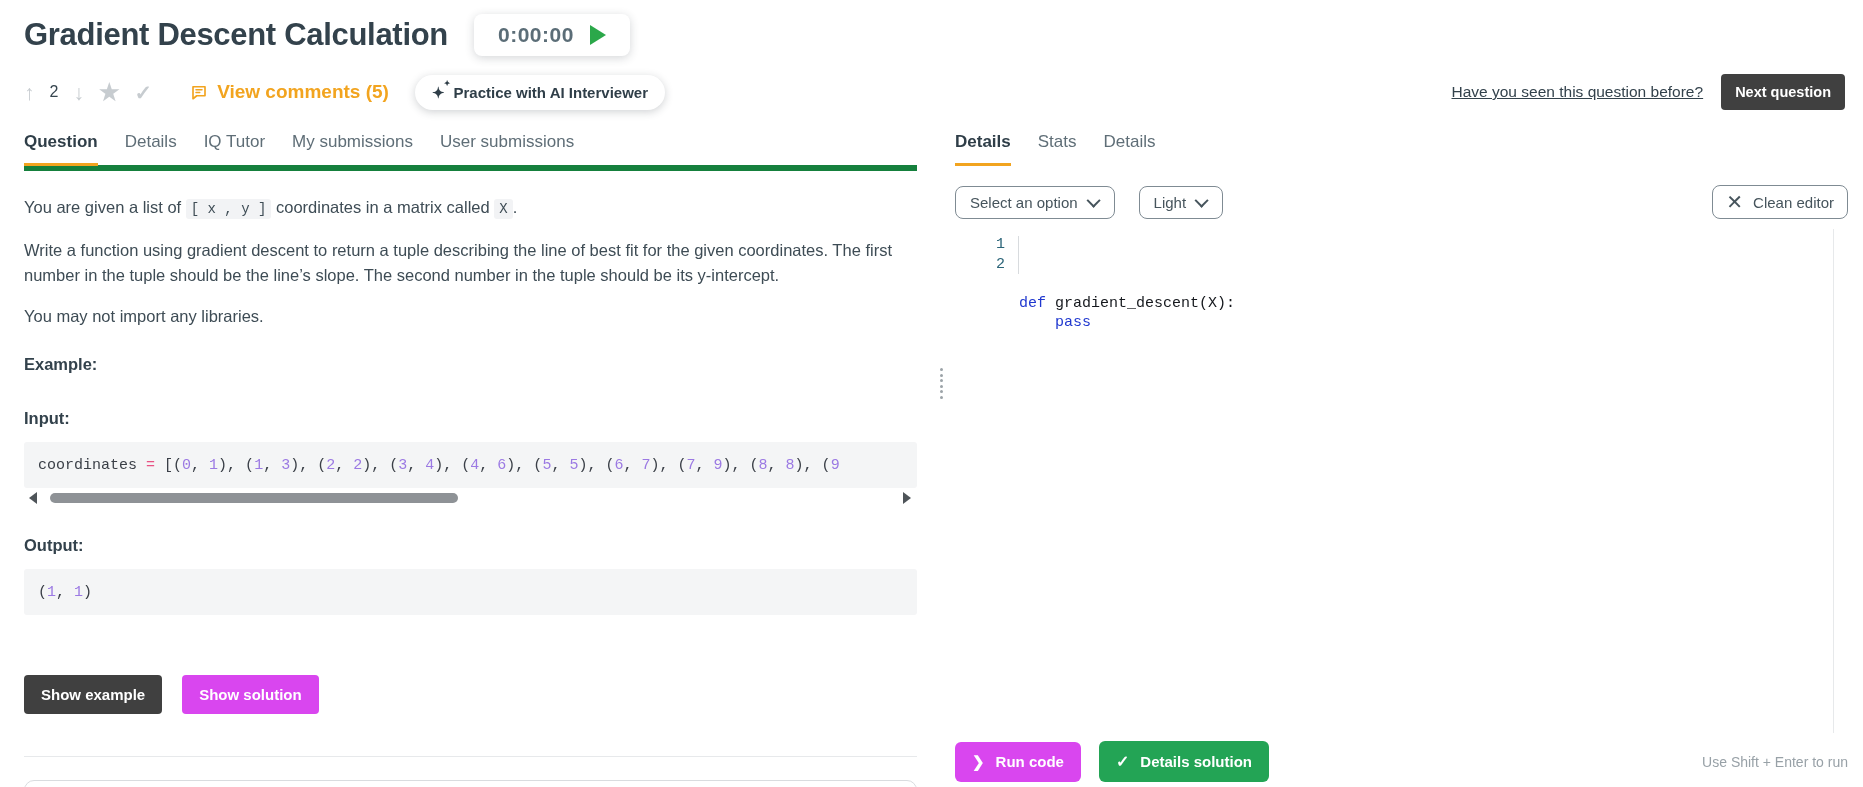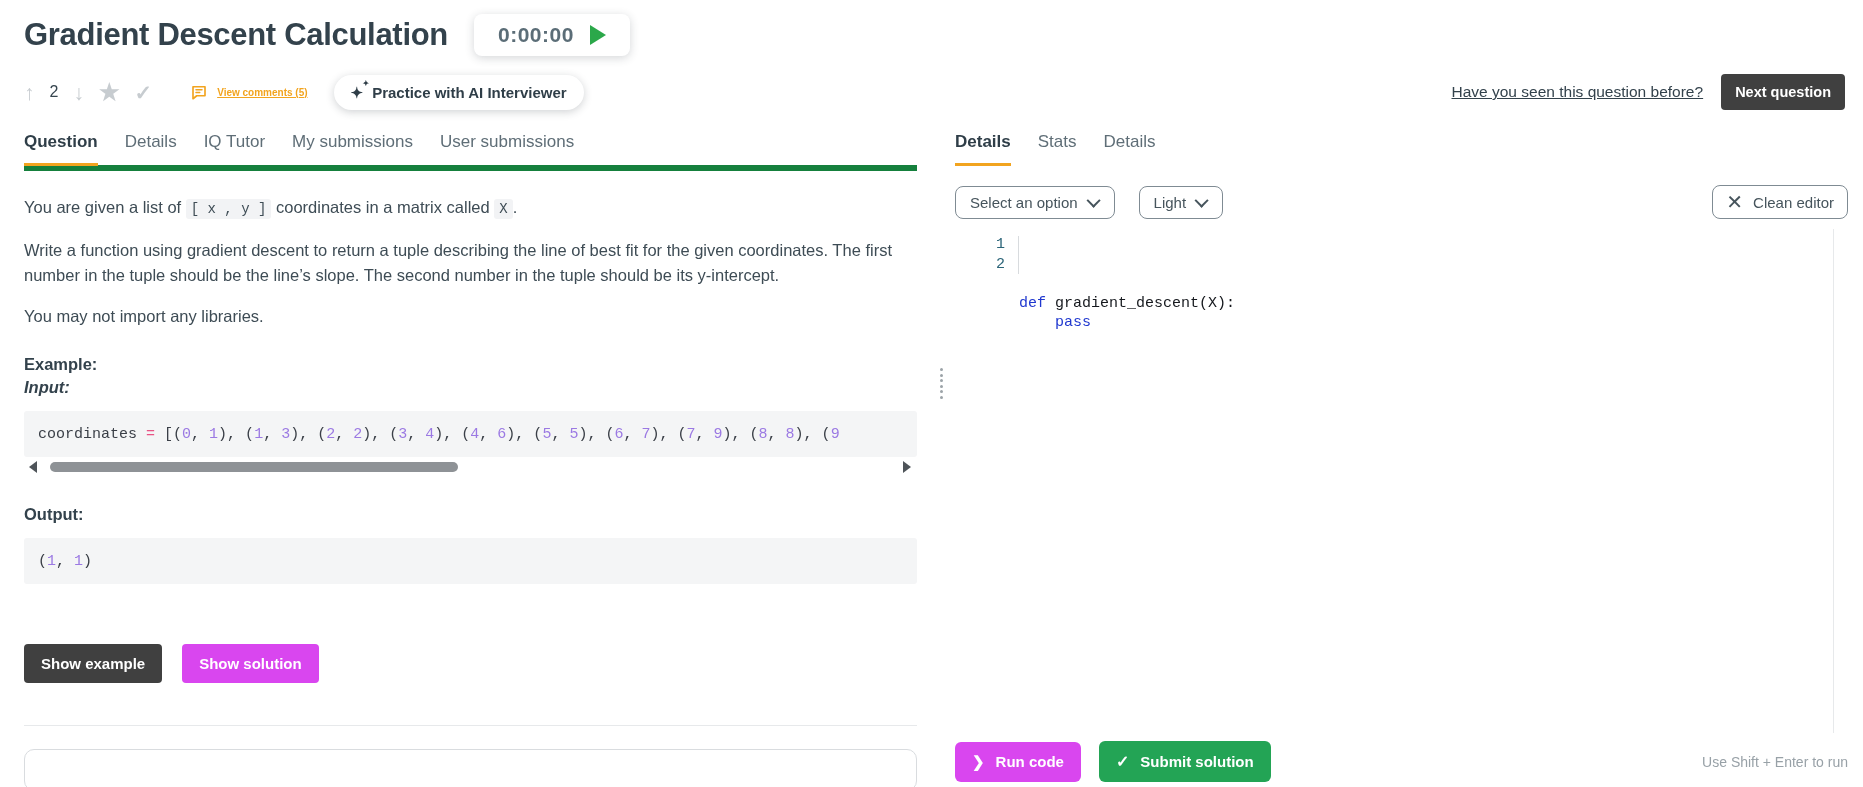--- a/index.html
+++ b/index.html
@@ -14,21 +14,21 @@
               padding:9px 24px;box-shadow:0 2px 10px rgba(40,50,60,.20);}
   .timer-text{font-size:21px;font-weight:700;color:#5B6D77;letter-spacing:.5px;}
   .play-tri{width:0;height:0;border-top:10px solid transparent;border-bottom:10px solid transparent;
             border-left:16px solid #2BA84A;cursor:pointer;}
   .actions-row{margin-top:16px;display:flex;align-items:center;height:40px;}
   .vote-group{display:flex;align-items:center;gap:15px;}
   .icon-gray{color:#C7CCD0;font-size:21px;font-weight:900;cursor:pointer;line-height:1;}
   .vote-count{font-size:16px;color:#36454F;}
   .star{font-size:23px;}
   .comments-link{margin-left:38px;display:flex;align-items:center;gap:9px;color:#F2A41F;
-                 font-size:10px;font-weight:700;cursor:pointer;text-decoration:underline;}
+                 font-size:19px;font-weight:700;cursor:pointer;}
   .ai-pill{margin-left:26px;display:flex;align-items:center;gap:9px;background:#fff;border-radius:19px;
            padding:9px 17px;box-shadow:0 2px 9px rgba(40,50,60,.22);font-size:15px;font-weight:700;
            color:#2F3E48;cursor:pointer;}
   .sparkle{position:relative;font-size:15px;color:#2F3E48;line-height:1;}
   .sparkle .mini{position:absolute;top:-5px;right:-6px;font-size:8px;}
   .right-actions{margin-left:auto;display:flex;align-items:center;gap:18px;padding-right:2px;}
   .seen-link{font-size:15.5px;color:#33424C;text-decoration:underline;cursor:pointer;}
   .btn{border:none;border-radius:4px;font-weight:700;color:#fff;cursor:pointer;
        font-family:"Liberation Sans",sans-serif;}
   .btn-teal{background:#404040;}
@@ -50,21 +50,21 @@
   .tab{position:relative;padding:8px 0 13px 0;font-size:17px;color:#5F6E77;cursor:pointer;white-space:nowrap;}
   .tab.active{color:#2F3E48;font-weight:700;}
   .tab.active::after{content:"";position:absolute;left:0;right:0;bottom:-1px;height:3px;background:#F2A41F;}
 
   
   .para{font-size:16.5px;line-height:25px;color:#3E4C55;margin:16px 0 0 0;max-width:895px;}
   .para.first{margin-top:24px;}
   .inline-code{font-family:"Liberation Mono",monospace;font-size:14px;background:#F2F3F5;
                padding:2px 5px;border-radius:3px;color:#3E4C55;}
   .sec-label{font-size:16.5px;font-weight:700;color:#33424C;margin-top:26px;}
-  .sec-label.input{margin-top:4px;font-style:italic;}
+  .sec-label.input{margin-top:35px;}
   .sec-label.output{margin-top:30px;}
   .code-block{margin-top:14px;background:#F4F5F6;border-radius:3px;padding:14px 14px 13px 14px;
               font-family:"Liberation Mono",monospace;font-size:15px;white-space:nowrap;
               overflow:hidden;line-height:19px;}
   .tk-plain{color:#3A3F47;}
   .tk-number{color:#9B79E3;}
   .tk-operator{color:#E85385;}
   .tk-keyword{color:#2038CF;}
   .hscroll{position:relative;height:16px;margin-top:2px;}
   .hs-left{position:absolute;left:5px;top:2px;width:0;height:0;cursor:pointer;
@@ -223,19 +223,19 @@
         <div class="ed-scrollline"></div>
       </div>
 
       <div class="run-row">
         <button class="btn btn-orange run-btn">
           <span class="chev-icon">❯</span>
           <span>Run code</span>
         </button>
         <button class="btn btn-green submit-btn">
           <span class="check-white">✓</span>
-          <span>Submit solution</span>
+          <span>Details solution</span>
         </button>
         <span class="run-hint">Use Shift + Enter to run</span>
       </div>
     </div>
   </div>
 </div>
 
 </body></html>

